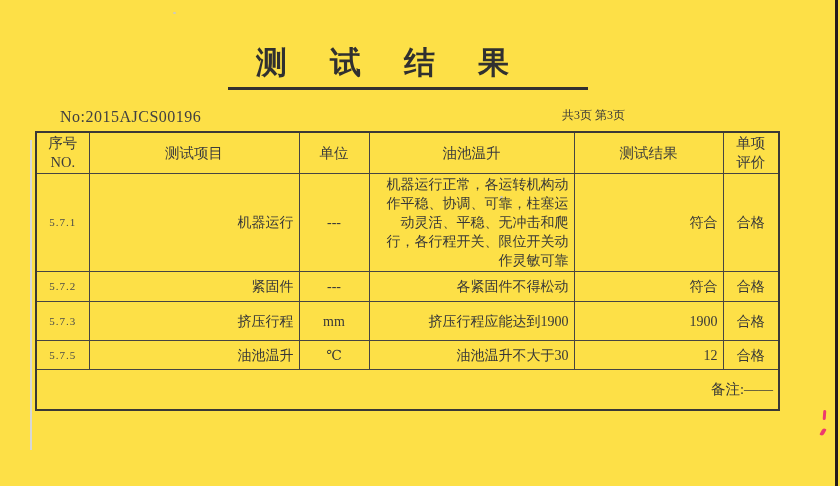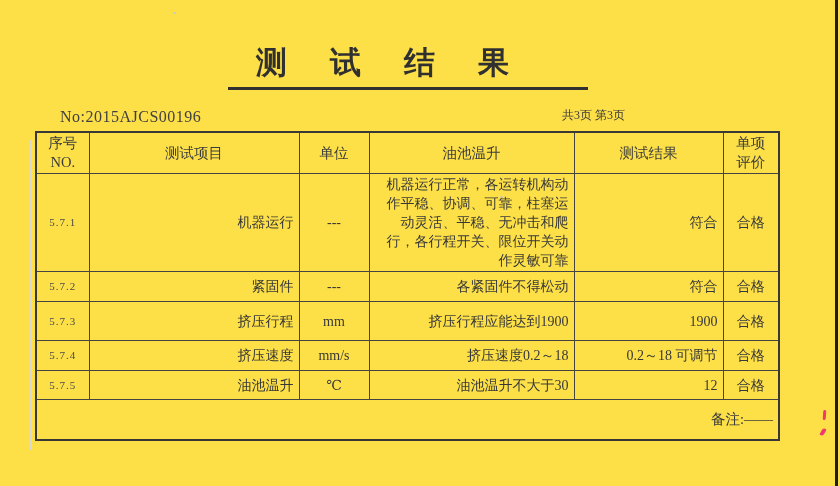--- a/index.html
+++ b/index.html
@@ -161,28 +161,20 @@
         <td class="c-center">合格</td>
       </tr>
       <tr class="r3">
         <td class="no-cell">5.7.3</td>
         <td class="c-left">挤压行程</td>
         <td class="c-center">mm</td>
         <td class="c-left">挤压行程应能达到1900</td>
         <td class="c-left">1900</td>
         <td class="c-center">合格</td>
       </tr>
-      <tr class="r4">
-        <td class="no-cell">5.7.4</td>
-        <td class="c-left">挤压速度</td>
-        <td class="c-center">mm/s</td>
-        <td class="c-left">挤压速度0.2～18</td>
-        <td class="c-left">0.2～18 可调节</td>
-        <td class="c-center">合格</td>
-      </tr>
       <tr class="r5">
         <td class="no-cell">5.7.5</td>
         <td class="c-left">油池温升</td>
         <td class="c-center">℃</td>
         <td class="c-left">油池温升不大于30</td>
         <td class="c-left">12</td>
         <td class="c-center">合格</td>
       </tr>
       <tr class="note-row">
         <td colspan="6" class="c-left">备注:——</td>

